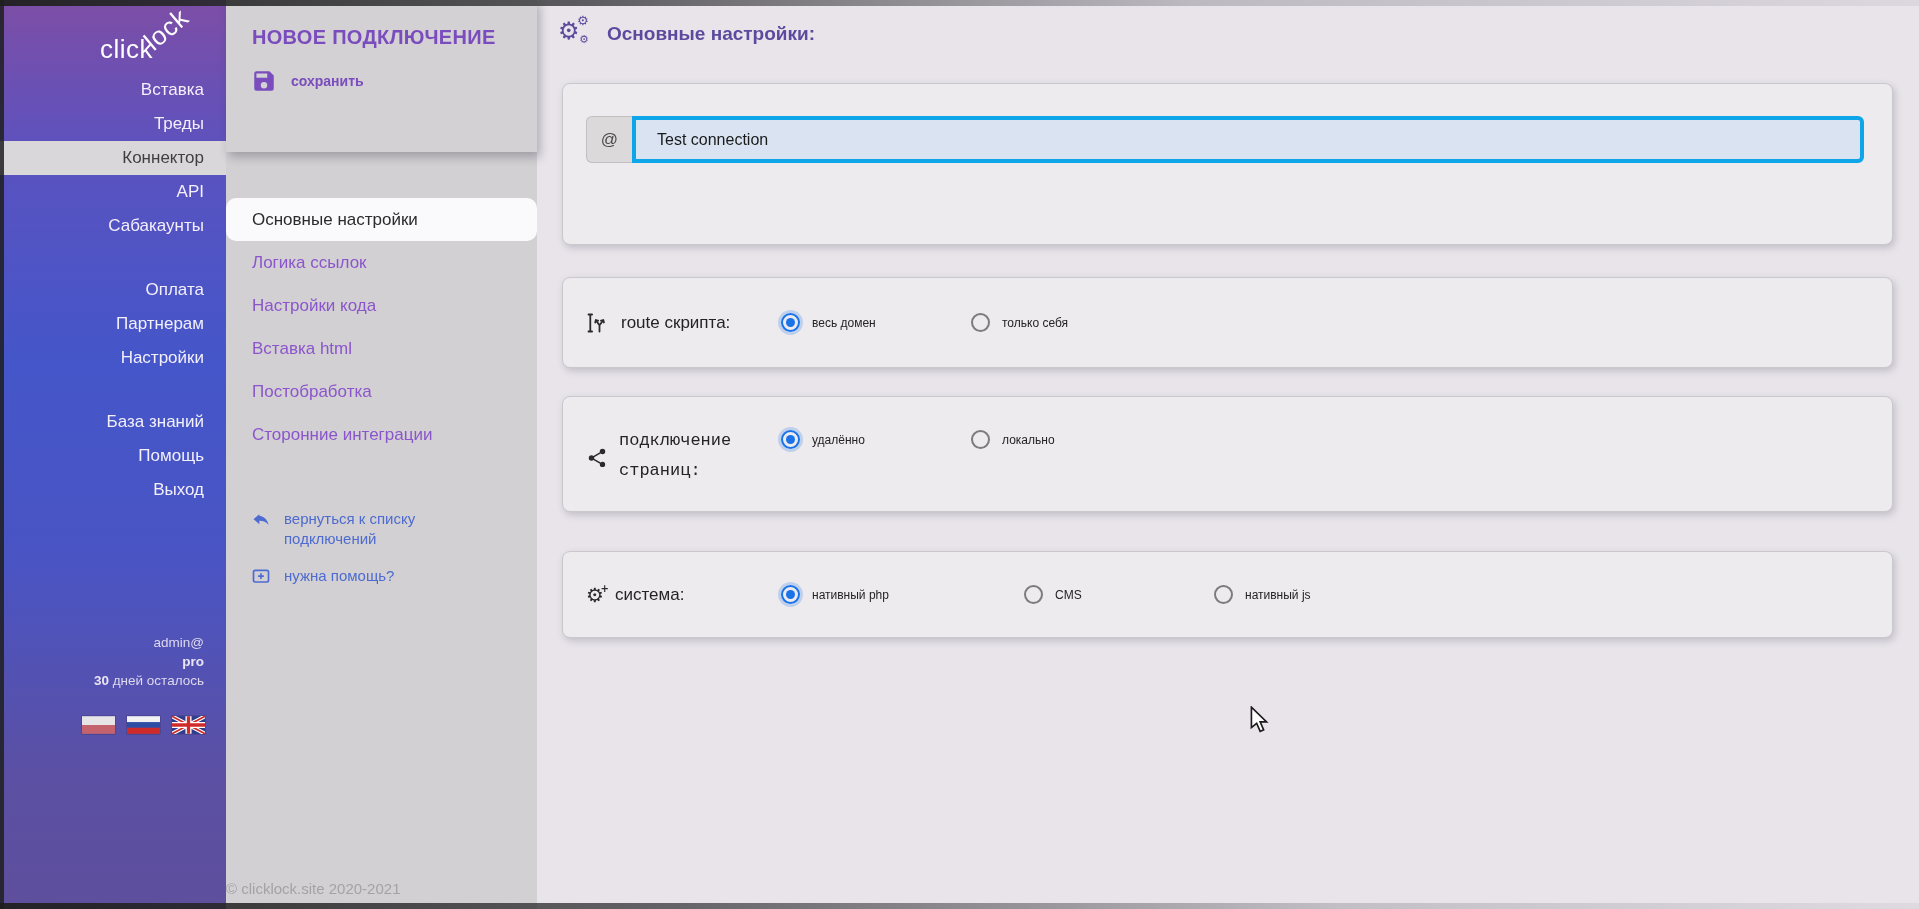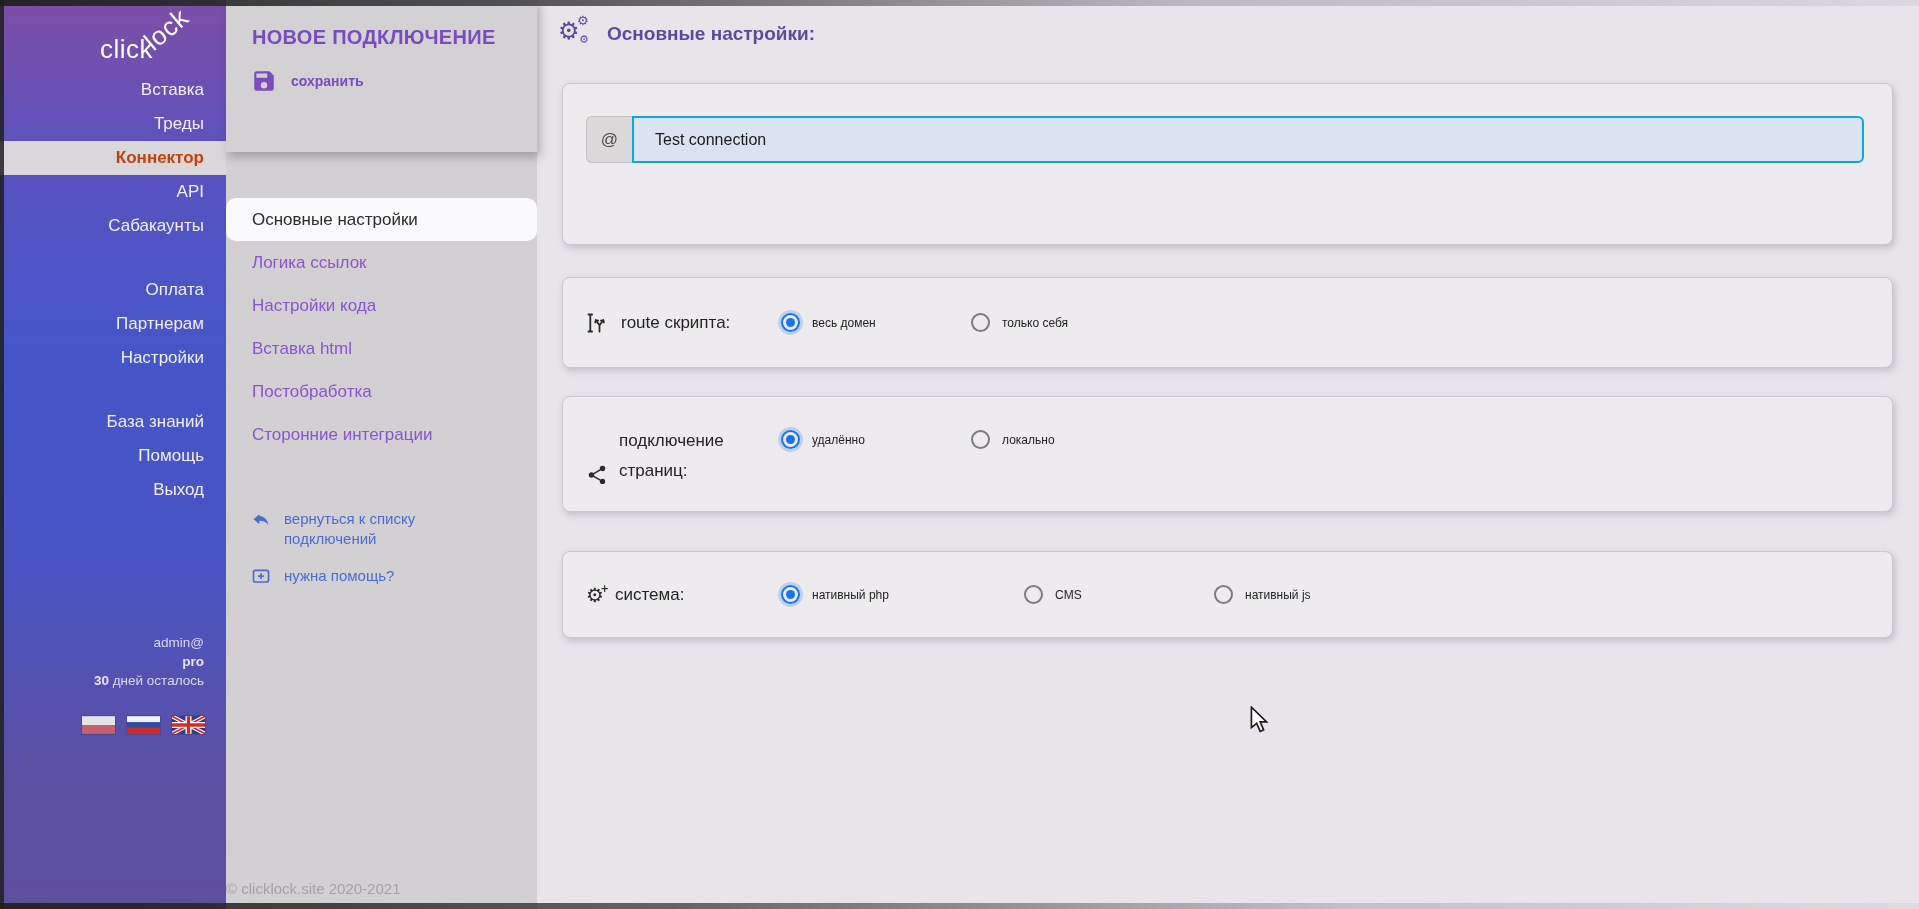--- a/index.html
+++ b/index.html
@@ -17,21 +17,21 @@
   
   .sidebar { position:absolute; left:0; top:0; width:226px; height:909px;
     background:linear-gradient(180deg,#7d4ea6 0%,#5a52c0 18%,#4456c9 40%,#4a54c3 62%,#5b50a4 85%,#5f4f9d 100%); }
   .logo { position:absolute; left:100px; top:24px; width:126px; height:60px; color:#fff; }
   .logo .click { position:absolute; left:0; top:10px; font-size:26px; font-weight:500; letter-spacing:.5px; }
   .logo .lock  { position:absolute; left:58px; top:2px; font-size:26px; font-weight:500; letter-spacing:.5px;
                  transform:rotate(-40deg); transform-origin:0 100%; }
   .nav { position:absolute; top:73px; left:0; width:100%; }
   .nav-item { height:34px; line-height:34px; text-align:right; padding-right:22px;
     font-size:17px; font-weight:500; color:#f3effb; cursor:pointer; }
-  .nav-item.active { background:#d9d7da; color:#c2410c; font-weight:700; }
+  .nav-item.active { background:#d9d7da; color:#404040; font-weight:400; }
   .nav-gap { height:30px; }
   .account { position:absolute; top:633px; right:22px; text-align:right; color:#ded9ee;
     font-size:13.5px; line-height:19px; font-weight:500; }
   .account .bold { font-weight:700; color:#e9e4f6; }
   .flags { position:absolute; top:716px; right:21px; display:flex; gap:12px; }
   .flag { width:33px; height:18px; display:block; cursor:pointer; box-shadow:0 0 0 .5px rgba(0,0,0,.25); }
 
   
   .panel { position:absolute; left:226px; top:0; width:311px; height:909px; background:#d2d0d3; }
   .panel-header { position:absolute; left:0; top:0; width:100%; height:152px; background:#d3d1d4;
@@ -65,32 +65,32 @@
     border:1px solid #cac7cd; border-radius:8px; box-shadow:2px 3px 7px rgba(100,95,110,.28); }
   .card1 { top:83px; height:162px; }
   .card2 { top:277px; height:91px; }
   .card3 { top:396px; height:116px; }
   .card4 { top:551px; height:87px; }
 
   .input-group { position:absolute; left:23px; top:32px; right:28px; height:47px; display:flex; }
   .at-box { width:46px; background:#dbd9da; border:1px solid #c2bfc2; border-right:none;
     border-radius:6px 0 0 6px; display:flex; align-items:center; justify-content:center;
     font-size:17px; color:#4a4a4a; }
-  .name-input { flex:1; background:#d9e3f2; border:2px solid #0ea5e9; border-radius:0 6px 6px 0;
+  .name-input { flex:1; background:#d9e3f2; border:4px solid #0ea5e9; border-radius:0 6px 6px 0;
     font-size:16px; color:#1a1a1a; padding:0 21px; outline:none; font-family:inherit; }
   .checkbox-row { position:absolute; left:23px; top:127px; display:flex; align-items:center; gap:13px; }
   .checkbox { width:20px; height:20px; background:#1d76d3; border-radius:3px;
     display:flex; align-items:center; justify-content:center; cursor:pointer; }
   .checkbox-label { font-size:17px; color:#242424; }
 
   .row { position:absolute; left:23px; top:0; right:15px; height:100%; display:flex; align-items:center; }
   .card3 .row { align-items:flex-start; padding-top:33px; }
   .label-block { width:187px; display:flex; gap:11px; align-items:center;
     font-size:17px; color:#242424; }
-  .card3 .label-block { align-items:flex-end; }
+  .card3 .label-block { align-items:center;font-family:Liberation Mono, monospace; }
   .card3 .label-block .txt { width:122px; line-height:30px; margin-top:-4px; }
   .opt { display:flex; align-items:center; gap:12px; font-size:12px; color:#242424;
     width:182px; cursor:pointer;margin-left:8px; }
   .card4 .opt:nth-child(1) { width:250px; }
   .card4 .opt:nth-child(2) { width:235px; }
   .radio { width:19px; height:19px; border-radius:50%; position:relative; flex:0 0 auto; }
   .radio.sel { border:2px solid #1a73e8; box-shadow:0 0 0 3px rgba(26,115,232,.22); }
   .radio.sel::after { content:""; position:absolute; left:3px; top:3px; width:9px; height:9px;
     border-radius:50%; background:#1a73e8; }
   .radio.unsel { border:2px solid #7c7c7c; }

